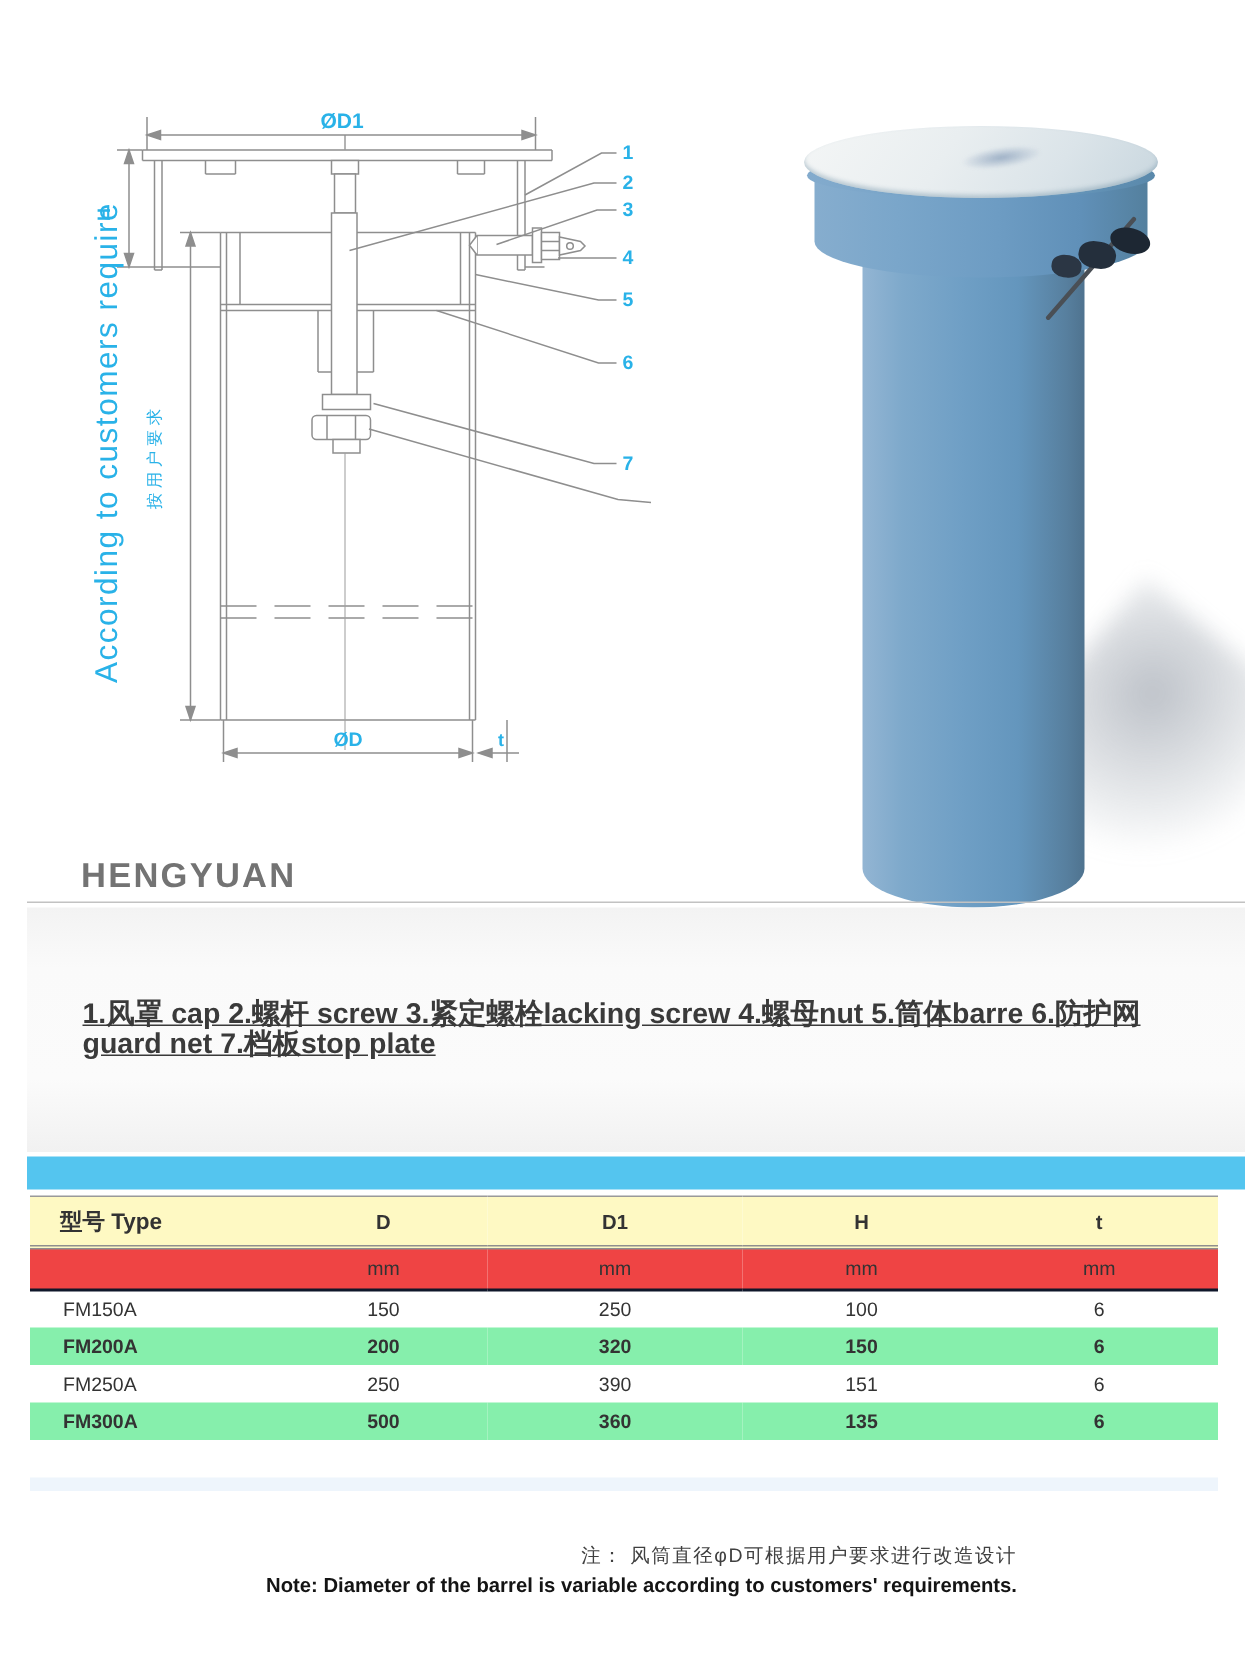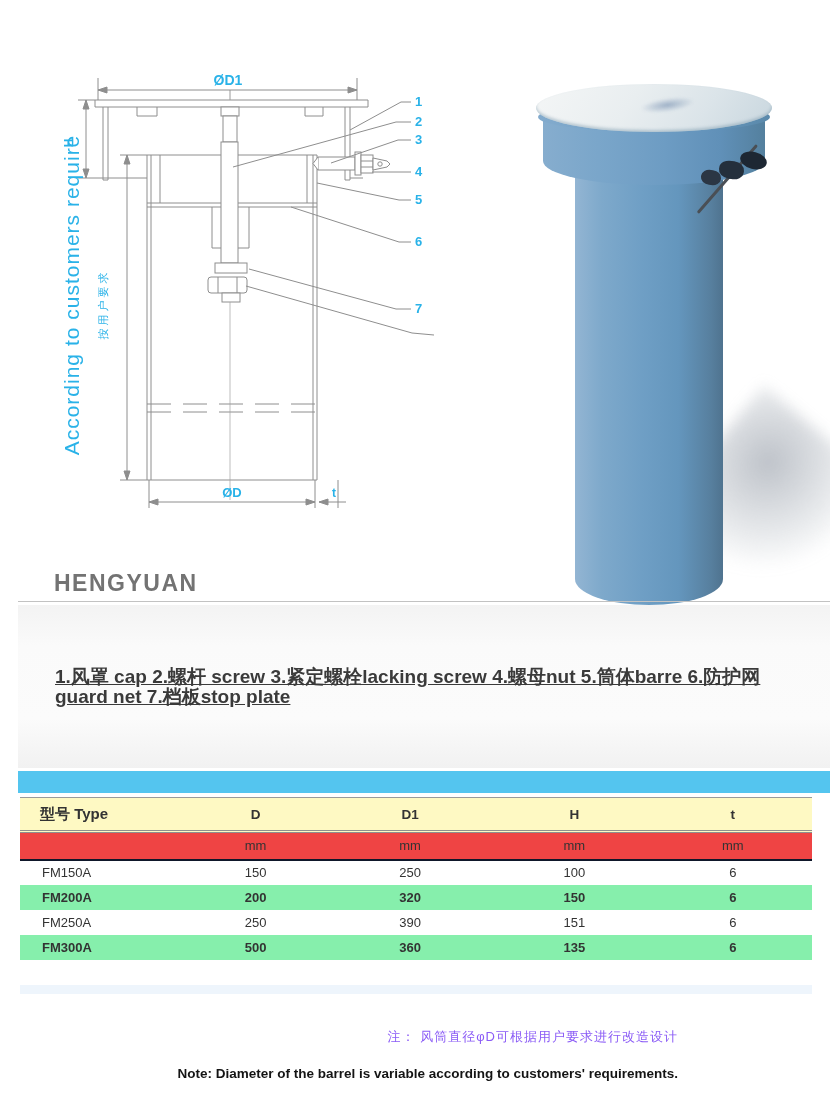--- a/index.html
+++ b/index.html
@@ -62,22 +62,22 @@
                          font-size:13.5px; text-align:center; vertical-align:middle; }
   .spec-table thead th.first { text-align:left; padding-left:20px; font-size:15px; }
   .spec-table td { height:25px; font-size:13px; color:#333; text-align:center; vertical-align:middle; }
   .spec-table td.first { text-align:left; padding-left:22px; }
   .spec-table tr.units td { background:#ef4444; height:28px; border-bottom:2px solid #0f172a;text-align:center; }
   .spec-table tr.alt td { background:#86efac;font-weight:bold; }
   .table-strip { position:absolute; left:20px; top:985px; width:792px; height:9px; background:#eef5fc; }
 
   
   .footer-note { position:absolute; right:8px; top:1028px; text-align:right; }
-  .note-zh { font-size:13px; color:#8b5cf6; letter-spacing:1px; }
-  .note-en { font-size:13.5px; color:#141414; margin-top:20px; font-weight:600; }
+  .note-zh { font-size:13px; color:#404040; letter-spacing:1px; }
+  .note-en { font-size:13.5px; color:#141414; margin-top:3px; font-weight:600; }
 
   svg text { font-family:"Liberation Sans","DejaVu Sans",sans-serif; }
 </style>
 </head>
 <body>
 
 <div class="page">
 
   <svg class="drawing-svg" width="440" height="530" viewBox="0 0 440 530">
 

